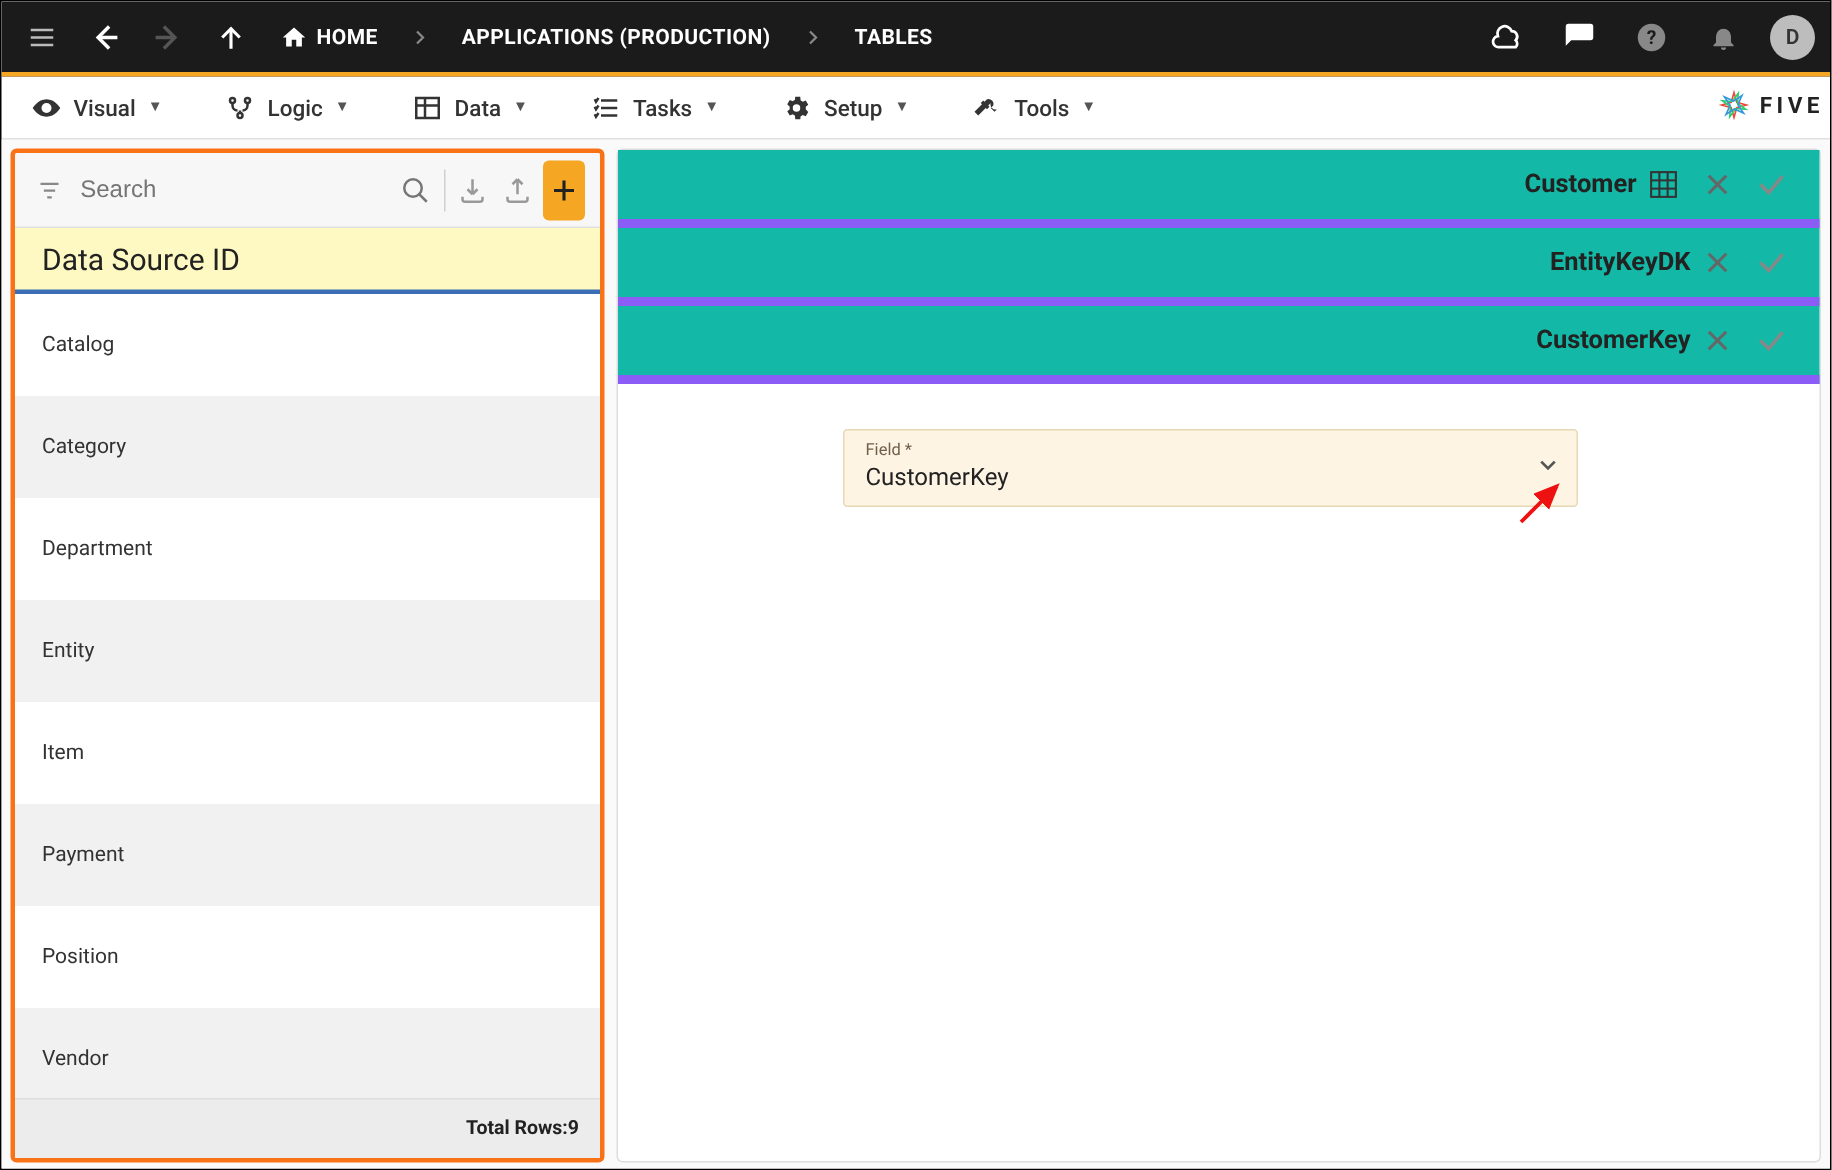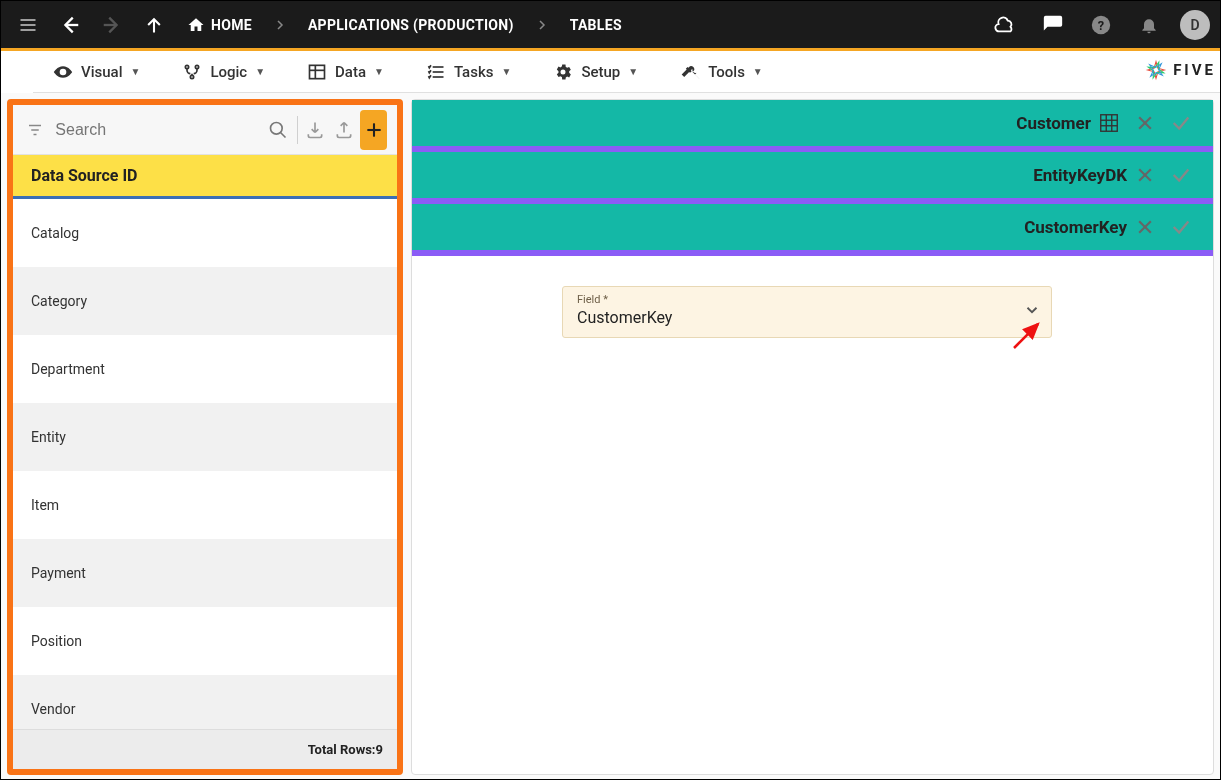--- a/index.html
+++ b/index.html
@@ -36,54 +36,53 @@
     width:30px; height:30px; border-radius:50%; background:#bdbdbd; display:flex;
     align-items:center; justify-content:center; font-weight:600; color:#333; font-size:14px;
   }
   
   .menubar {
     height: 42px;
     display:flex; align-items:center; gap:42px;
     padding:0 20px;
     border-bottom:1px solid #e0e0e0;
     position:relative;
-    margin-left:32px;
   }
   .menubar .menu-item { display:flex; align-items:center; gap:8px; font-size:15px; color:#333; cursor:pointer; font-weight:500;}
   .menubar .logo { position:absolute; right:4px; top:8px; display:flex; align-items:center; gap:6px; font-weight:700; letter-spacing:3px; color:#222; font-size:15px;}
   .tri-down { font-size:10px; color:#555; }
   
   .main {
     display:flex; height:calc(780px - 50px - 42px);
     background:#fafafa;
     padding:6px;
     gap:8px;
   }
   .left-panel {
     width:396px; display:flex; flex-direction:column;
-    border:6px solid #f97316; border-radius:4px; background:#f7f7f7;
+    border:3px solid #f97316; border-radius:4px; background:#f7f7f7;
   }
   .search-row {
     height:50px; display:flex; align-items:center; padding:0 10px; gap:4px;
     border-bottom:1px solid #e2e2e2;
   }
   .search-row .search-input {
     flex:1; border:none; background:transparent; font-size:16px; color:#666; outline:none;
     padding-left:4px;
   }
   .search-row .tool { width:36px; height:36px; display:flex; align-items:center; justify-content:center; color:#888; cursor:pointer;}
   .search-row .divider { width:1px; height:28px; background:#d0d0d0; margin:0 2px;}
   .add-btn {
     width:40px; height:40px; background:#f5a623; border-radius:4px; display:flex;
     align-items:center; justify-content:center; font-size:24px; color:#222; cursor:pointer;
   }
   .col-header {
     height:44px; display:flex; align-items:center; padding:0 18px;
-    font-weight:700; font-size:16px; color:#222;
-    border-bottom:3px solid #3b6fb5; background:#fde047;
+    font-weight:400; font-size:20px; color:#222;
+    border-bottom:3px solid #3b6fb5; background:#fef9c3;
   }
   .list { flex:1; overflow:auto; }
   .list-item {
     height:68px; display:flex; align-items:center; padding:0 18px;
     font-size:14px; color:#333; cursor:pointer;
   }
   .list-item:nth-child(odd){ background:#fff; }
   .list-item:nth-child(even){ background:#f1f1f1; }
   .total-row {
     height:40px; display:flex; align-items:center; justify-content:flex-end;

